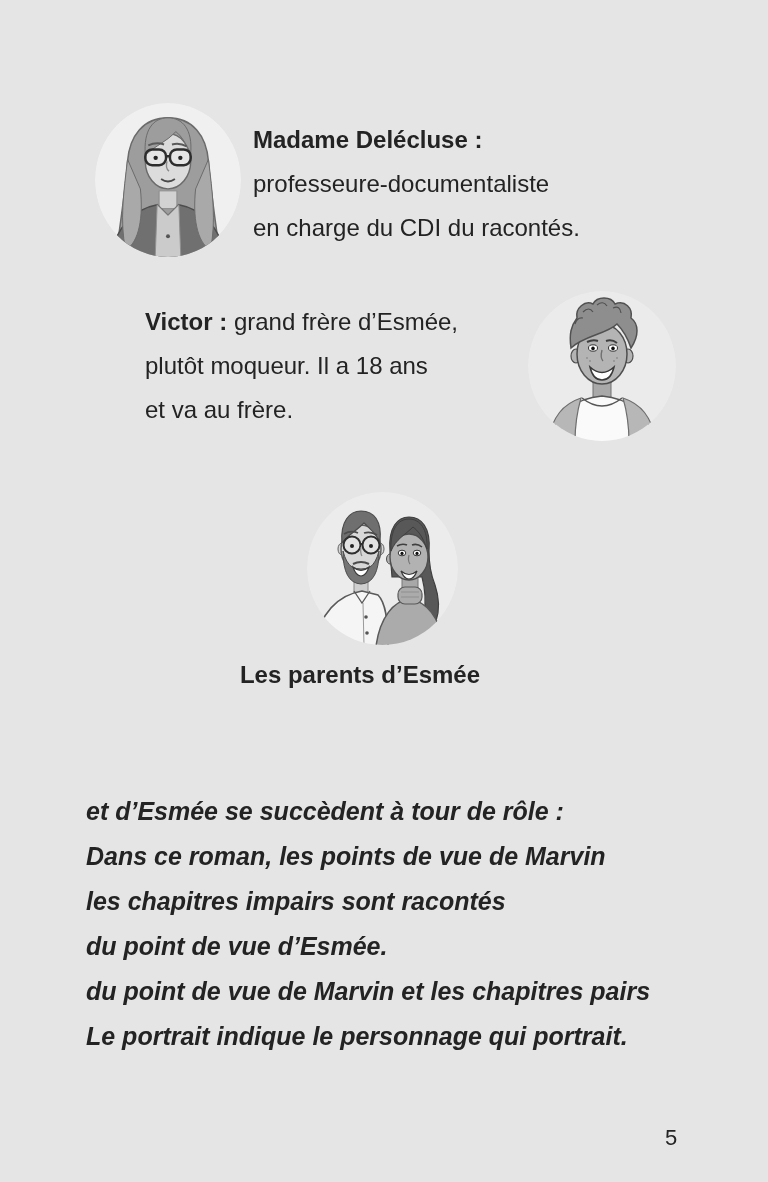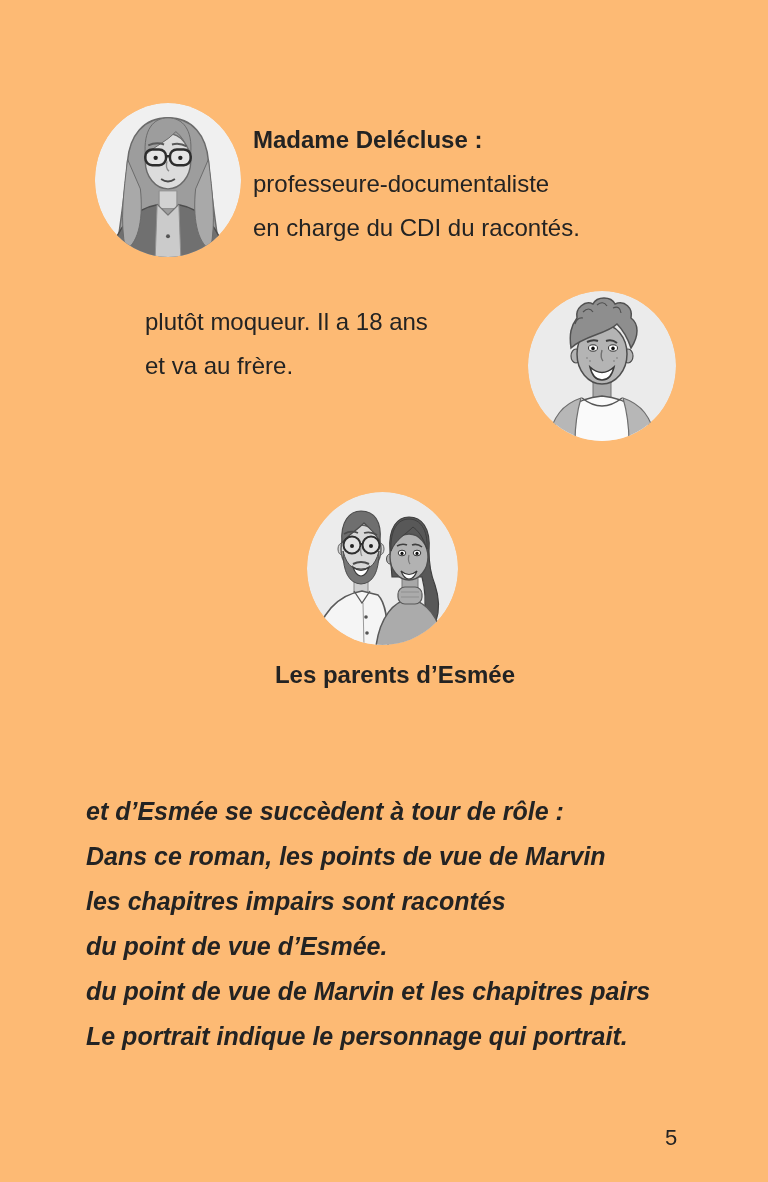--- a/index.html
+++ b/index.html
@@ -2,21 +2,21 @@
 <html lang="fr"><head>
 <meta charset="utf-8">
 <style>
   html, body { margin: 0; padding: 0; }
   body { background: #ffffff; }
 
   .page {
     position: relative;
     width: 768px;
     height: 1182px;
-    background: #fdba74;
+    background: #e5e5e5;
     font-family: "Liberation Sans", sans-serif;
     color: #232323;
     overflow: hidden;
   }
 
   .portrait { position: absolute; }
   .portrait svg { width: 100%; height: 100%; display: block; }
 
   .char-text {
     position: absolute;
@@ -29,21 +29,20 @@
 
   .parents-caption {
     position: absolute;
     top: 661px;
     left: 0;
     width: 720px;
     text-align: center;
     font-size: 24px;
     font-weight: 700;
     color: #232323;
-    padding-left: 35px;
   }
 
   .narration-note {
     position: absolute;
     left: 86px;
     top: 789px;
     font-size: 25px;
     line-height: 45px;
     font-weight: 700;
     font-style: italic;
@@ -107,20 +106,24 @@
     </svg>
   </div>
 
   <div class="char-text" style="left:253px; top:118px;">
     <div><span class="bold">Madame Delécluse :</span></div>
     <div>professeure-documentaliste</div>
     <div>en charge du CDI du racontés.</div>
   </div>
 
   <div class="char-text" style="left:145px; top:300px;">
+    <div>
+      <span class="bold">Victor :</span>
+      <span>grand frère d’Esmée,</span>
+    </div>
     <div>plutôt moqueur. Il a 18 ans</div>
     <div>et va au frère.</div>
   </div>
 
   <div class="portrait" style="left:527px; top:290px; width:150px; height:152px;">
     <svg viewBox="0 0 150 152" role="img" aria-label="teen-boy-curly-hair-illustration">
       <defs>
           <clipPath id="clipB">
             <ellipse cx="75" cy="76" rx="74" ry="75"></ellipse>
           </clipPath>

